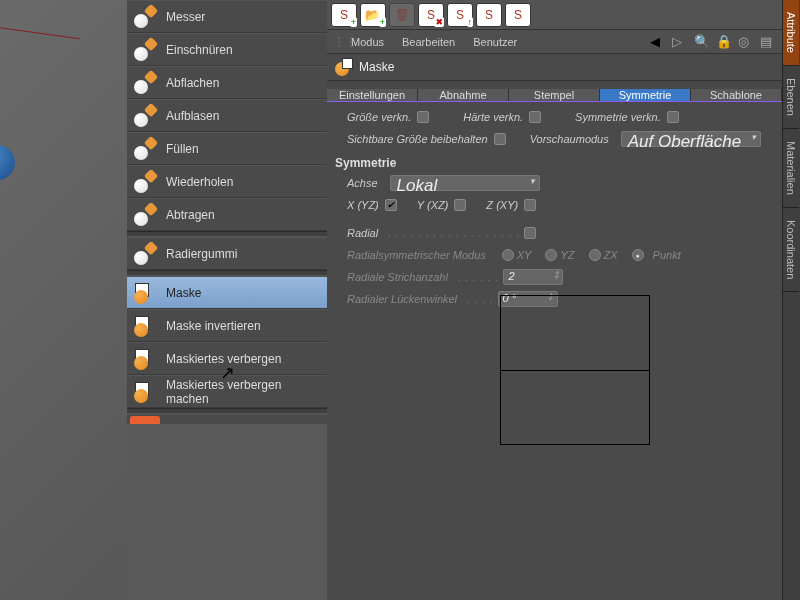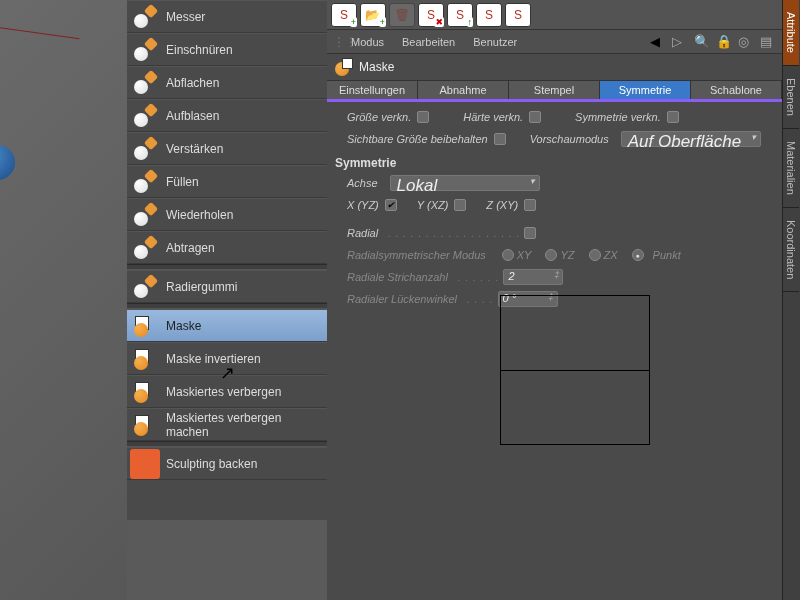--- a/index.html
+++ b/index.html
@@ -2,21 +2,21 @@
 <html><head>
 <meta charset="utf-8">
 <style>
   * { box-sizing: border-box; margin: 0; padding: 0; font-family: Arial, sans-serif; }
   body { background: #5a5a5a; width: 800px; height: 600px; overflow: hidden; position: relative; font-size: 12px; color: #ddd; }
   
   .viewport { position: absolute; left: 0; top: 0; width: 127px; height: 600px; background: linear-gradient(135deg, #6a6a6a 0%, #575757 100%); }
   .viewport::before { content: ""; position: absolute; left: -40px; top: 30px; width: 120px; height: 1px; background: #842020; transform: rotate(8deg); }
   .viewport::after { content: ""; position: absolute; left: -20px; top: 145px; width: 35px; height: 35px; background: radial-gradient(circle at 30% 30%, #4a8cc8, #1a4a8a); border-radius: 50%; }
 
-  .tool-panel { position: absolute; left: 127px; top: 0; width: 200px; height: 520px; background: #4a4a4a; overflow: hidden; }
+  .tool-panel { position: absolute; left: 127px; top: 0; width: 200px; height: 424px; background: #4a4a4a; overflow: hidden; }
   .tool-item { display: flex; align-items: center; height: 33px; padding-left: 3px; border-bottom: 1px solid #3a3a3a; border-top: 1px solid #555; cursor: pointer; }
   .tool-item.selected { background: linear-gradient(180deg, #9ab8dd 0%, #7ba0cc 100%); color: #222; }
   .tool-item .icon { width: 30px; height: 30px; margin-right: 6px; display: flex; align-items: center; justify-content: center; }
   .tool-item .label { font-size: 12px; }
   .tool-group-sep { height: 6px; background: #3f3f3f; border-top: 1px solid #2a2a2a; border-bottom: 1px solid #555; }
   
   .brush-icon { position: relative; width: 26px; height: 26px; }
   .brush-icon::before { content: ""; position: absolute; left: 2px; top: 10px; width: 14px; height: 14px; background: radial-gradient(circle at 30% 30%, #fff, #ddd); border-radius: 50%; }
   .brush-icon::after { content: ""; position: absolute; right: 2px; top: 2px; width: 10px; height: 10px; background: #e89838; border-radius: 2px; transform: rotate(45deg); }
   
@@ -41,21 +41,21 @@
   .mode-bar .spacer { flex: 1; }
   .mode-bar .ricon { width: 16px; margin-left: 6px; color: #aaa; cursor: pointer; font-size: 13px; }
   .mode-bar .arrow { color: #000; }
 
   .obj-row { height: 26px; display: flex; align-items: center; padding: 0 8px; background: #4a4a4a; }
   .obj-row .oicon { width: 18px; height: 18px; margin-right: 6px; position: relative; }
   .obj-row .oicon::before { content: ""; position: absolute; left: 0; bottom: 0; width: 14px; height: 14px; background: radial-gradient(circle at 30% 30%, #f4b050, #e88820); border-radius: 50%; }
   .obj-row .oicon::after { content: ""; position: absolute; right: 0; top: 0; width: 9px; height: 9px; background: #fff; border: 1px solid #333; }
   .obj-row .title { font-size: 12px; color: #eee; }
 
-  .tabs { display: flex; height: 22px; background: #474747; border-top: 1px solid #333; border-bottom: 3px solid #8b5cf6; }
+  .tabs { display: flex; height: 22px; background: #474747; border-top: 1px solid #333; border-bottom: 1px solid #8b5cf6; align-items: flex-end; }
   .tab { flex: 1; display: flex; align-items: center; justify-content: center; font-size: 11px; color: #ddd; border-right: 1px solid #333; background: #585858; cursor: pointer; }
   .tab.active { background: #3a78c8; color: #fff; }
 
   .props { padding: 4px 8px; }
   .prow { display: flex; align-items: center; height: 22px; }
   .plabel { font-size: 11px; color: #ccc; margin-right: 6px; }
   .plabel.dim { color: #888; }
   .chk { width: 12px; height: 12px; background: #6a6a6a; border: 1px solid #888; border-radius: 2px; cursor: pointer; display: inline-flex; align-items: center; justify-content: center; font-size: 9px; color: #000; }
   .chk.checked::after { content: "✔"; }
   .chk.radio { border-radius: 50%; }
@@ -102,26 +102,20 @@
   <div class="tool-item">
       <div class="icon">
         <div class="brush-icon"></div>
       </div>
       <span class="label">Aufblasen</span>
     </div>
   <div class="tool-item">
       <div class="icon">
         <div class="brush-icon"></div>
       </div>
-      <span class="label">Verstärken</span>
-    </div>
-  <div class="tool-item">
-      <div class="icon">
-        <div class="brush-icon"></div>
-      </div>
       <span class="label">Füllen</span>
     </div>
   <div class="tool-item">
       <div class="icon">
         <div class="brush-icon"></div>
       </div>
       <span class="label">Wiederholen</span>
     </div>
   <div class="tool-item">
       <div class="icon">

